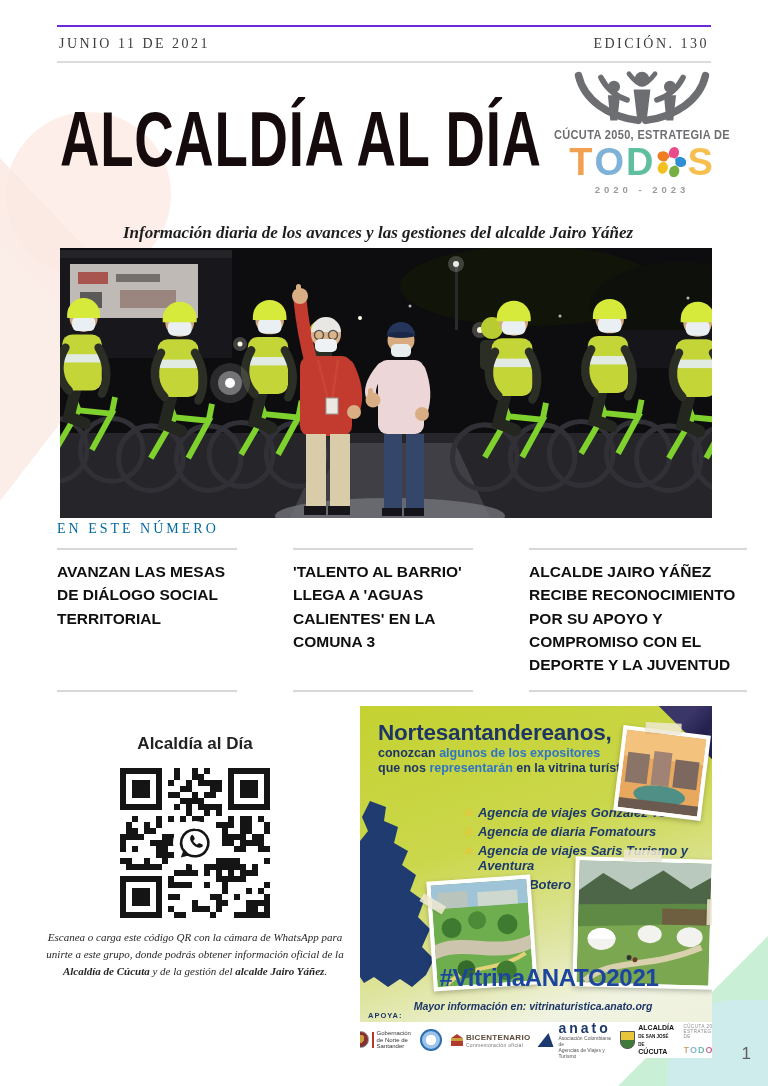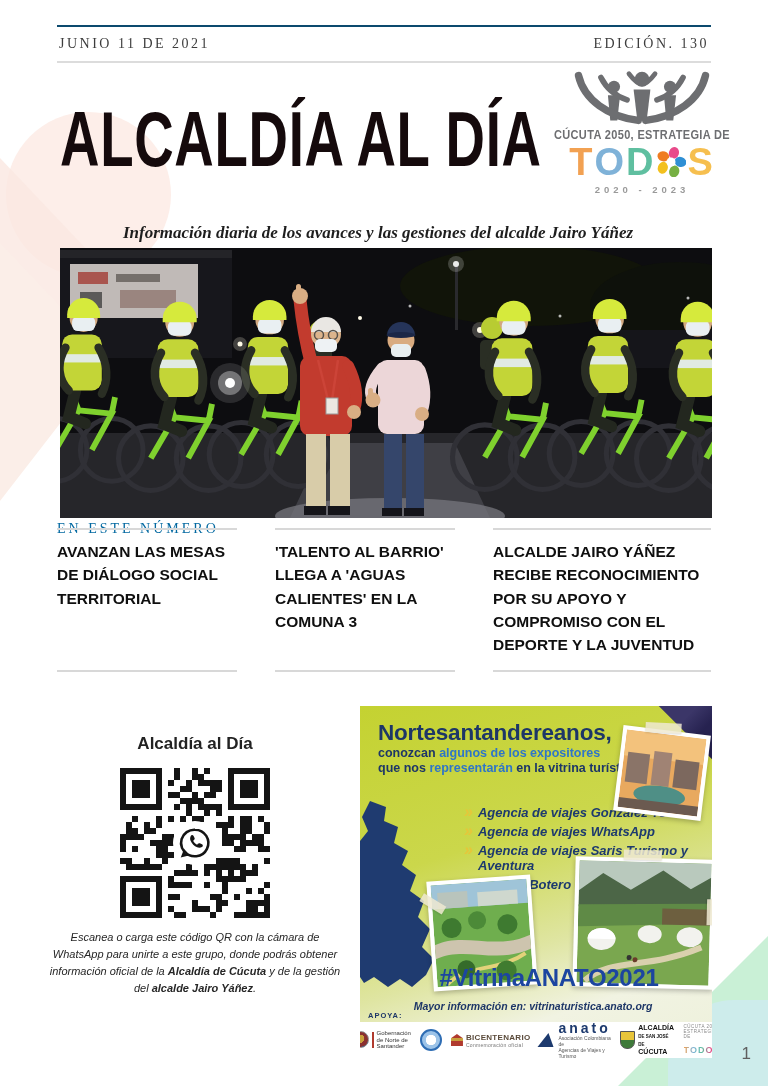--- a/index.html
+++ b/index.html
@@ -10,21 +10,21 @@
   .pink-circle{left:6px;top:112px;width:165px;height:165px;border-radius:50%;background:#fdeee9;}
   .pink-tri1{left:0;top:158px;width:112px;height:215px;background:#fae7e1;opacity:.8;
              clip-path:polygon(0 0,100% 55%,0 100%);}
   .pink-tri2{left:0;top:243px;width:110px;height:258px;background:#fbeee8;
              clip-path:polygon(0 0,100% 45%,0 100%);}
   .mint-tri{right:0;bottom:0;width:150px;height:150px;background:#c9f0d6;
             clip-path:polygon(100% 0,100% 100%,0 100%);}
   .cyan-blob{right:0;bottom:0;width:100px;height:86px;background:#cdeceb;border-top-left-radius:66px;}
   
   .topbar{position:absolute;left:57px;right:57px;top:25px;z-index:2;
-          border-top:2px solid #0c4a6e;border-bottom:2px solid #dcdcdc;
+          border-top:2px solid #6d28d9;border-bottom:2px solid #dcdcdc;
           display:flex;justify-content:space-between;align-items:center;
           padding:9px 2px;font-family:"Liberation Serif",serif;font-size:14px;
           letter-spacing:2.5px;color:#3d3d3d;}
   
   .title{position:absolute;left:60px;top:100px;z-index:2;margin:0;
          font-size:78px;font-weight:700;line-height:1;color:#150a0c;letter-spacing:1px;
          transform:scaleX(.70);transform-origin:left center;white-space:nowrap;}
   .brand{position:absolute;right:24px;top:70px;width:204px;z-index:2;text-align:center;}
   .brand .sil{display:block;margin:0 auto;}
   .brand .tagline{font-size:12.5px;font-weight:700;color:#6d6e71;letter-spacing:.4px;
@@ -36,33 +36,33 @@
   .brand .years{margin-top:3px;font-size:9.5px;color:#9a9a9a;letter-spacing:4px;font-weight:700;}
   .subtitle{position:absolute;left:45px;right:57px;top:206px;z-index:2;text-align:center;
             font-family:"Liberation Serif",serif;font-style:italic;font-weight:700;
             font-size:17px;color:#1e1e1e;}
   
   .hero{position:absolute;left:60px;top:248px;width:652px;height:270px;z-index:2;margin:0;
         background:#0d0d10;overflow:hidden;}
   
   .toc-label{position:absolute;left:57px;top:521px;z-index:2;font-family:"Liberation Serif",serif;
              font-size:14px;letter-spacing:3px;color:#0369a1;}
-  .toc{position:absolute;left:57px;top:528px;width:654px;z-index:2;display:grid;
-       grid-template-columns:180px 180px 218px;column-gap:38px;}
+  .toc{position:absolute;left:57px;top:548px;width:654px;z-index:2;display:grid;
+       grid-template-columns:180px 180px 218px;column-gap:56px;}
   .toc .cell{border-top:2px solid #d8d8d8;border-bottom:2px solid #d8d8d8;
              padding:10px 0 14px;font-size:15.5px;font-weight:700;line-height:1.5;color:#0f0f0f;}
   
   .ws{position:absolute;left:45px;top:712px;width:300px;z-index:2;text-align:center;}
   .ws h2{margin:0;font-size:20px;font-weight:700;letter-spacing:2.5px;line-height:1.55;color:#141414;}
   .ws .gname{margin-top:22px;font-size:17px;font-weight:700;color:#222;}
   .ws .gtype{margin-top:3px;font-size:13px;color:#9b9b9b;}
   .qr{position:relative;width:150px;height:150px;margin:14px auto 10px;}
   .qr .wa{position:absolute;left:50%;top:50%;width:44px;height:44px;transform:translate(-50%,-50%);
           background:#fff;border-radius:50%;display:flex;align-items:center;justify-content:center;}
-  .ws .caption{font-size:11px;font-style:italic;color:#262626;line-height:1.55;}
+  .ws .caption{font-size:11px;font-style:italic;color:#262626;line-height:1.55;font-family:Liberation Serif, serif;}
   .ws .caption .b{font-weight:700;}
   
   .poster{position:absolute;left:360px;top:706px;width:352px;height:352px;z-index:2;overflow:hidden;
           background:linear-gradient(162deg,#c4d231 0%,#cbd74b 38%,#dfe5a2 64%,#f1f3e2 80%,#edf0da 100%);}
   .poster .corner{position:absolute;right:0;top:0;width:74px;height:74px;
           background:linear-gradient(135deg,#3b3668 40%,#262250 60%);
           clip-path:polygon(28% 0,100% 0,100% 72%);}
   .poster .txt{position:absolute;left:18px;top:14px;}
   .poster .hl{font-size:22.5px;font-weight:800;color:#1d3667;letter-spacing:-.2px;}
   .poster .sub{font-size:12.5px;font-weight:700;margin-top:1px;line-height:1.1;}
@@ -571,21 +571,21 @@
       <div class="sub"><span class="navy">que nos </span><span class="blue">representarán </span><span class="navy">en la vitrina turística</span></div>
     </div>
 
     <div class="agencies">
       <div class="row">
           <span class="chev">»</span>
           <span class="a-txt">Agencia de viajes Gonzalez Tour</span>
         </div>
       <div class="row">
           <span class="chev">»</span>
-          <span class="a-txt">Agencia de viajes WhatsApp</span>
+          <span class="a-txt">Agencia de diaria Fomatours</span>
         </div>
       <div class="row">
           <span class="chev">»</span>
           <span class="a-txt">Agencia de viajes Saris Turismo y Aventura</span>
         </div>
       <div class="row">
           <span class="chev">»</span>
           <span class="a-txt">Rancho Botero</span>
         </div>
     </div>

